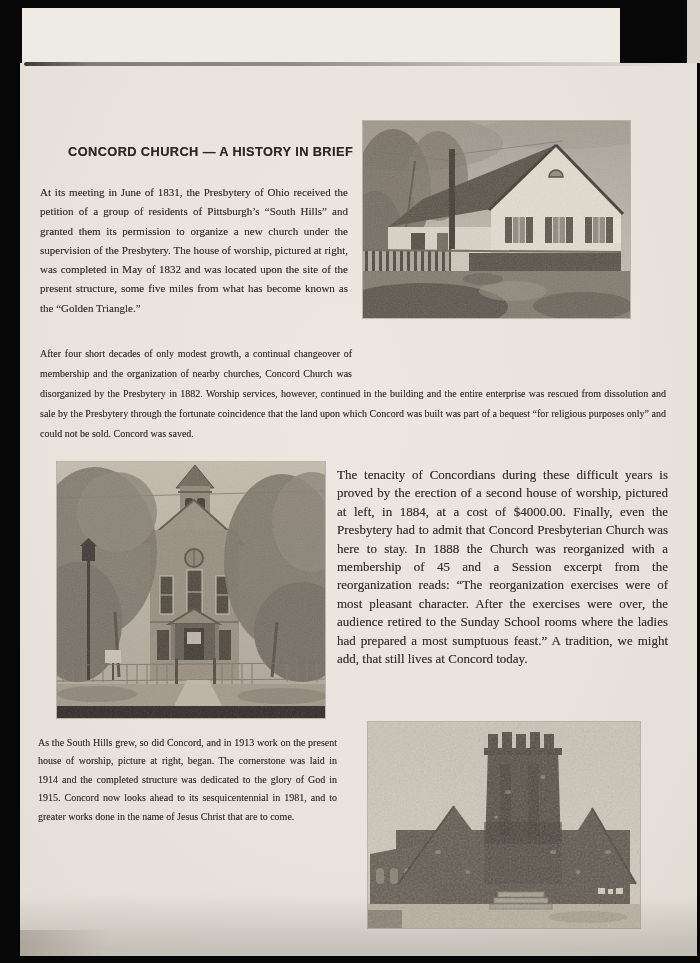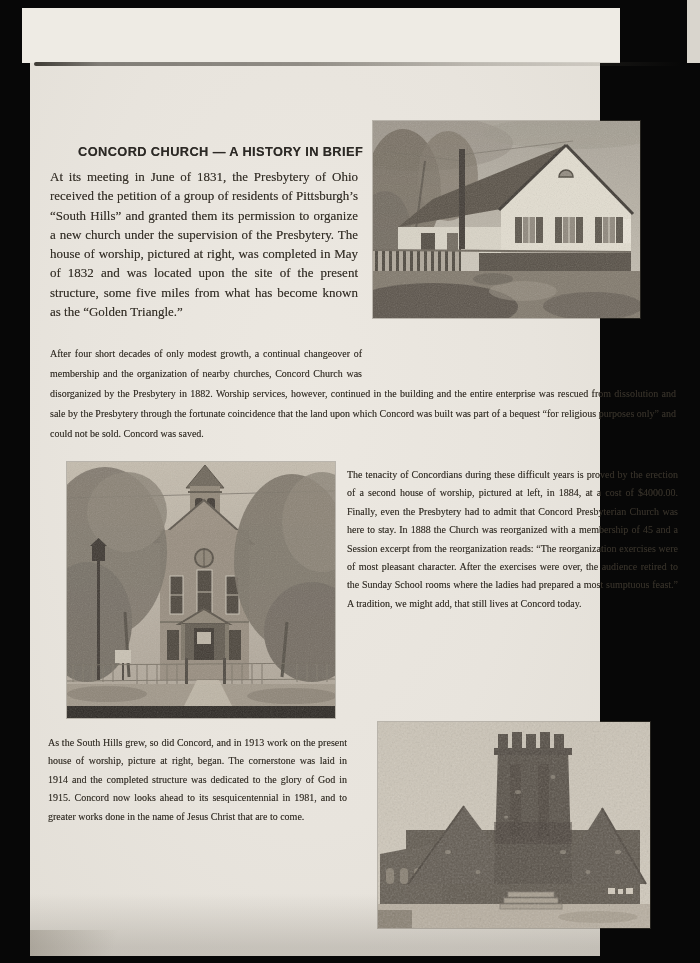--- a/index.html
+++ b/index.html
@@ -1,39 +1,39 @@
 <!DOCTYPE html>
 <html><head>
 <meta charset="utf-8">
 <style>
   html,body{margin:0;padding:0;background:#000;}
   .canvas{position:relative;width:700px;height:963px;background:#070707;overflow:hidden;
           font-family:"Liberation Serif",serif;}
   .top-strip{position:absolute;left:22px;top:8px;width:598px;height:55px;background:#eeebe4;}
   .top-right-notch{position:absolute;left:687px;top:0;width:13px;height:63px;background:#d9d5cd;}
-  .page{position:absolute;left:20px;top:63px;width:570px;height:893px;
+  .page{position:absolute;left:20px;top:63px;width:677px;height:893px;
         background:
           linear-gradient(to bottom, rgba(0,0,0,0) 93%, rgba(86,80,70,.22) 99%),
-          radial-gradient(ellipse at 48% 38%, #ece8e1 0%, #e8e4dd 55%, #e2ded6 100%); margin-left: 10px;}
+          radial-gradient(ellipse at 48% 38%, #ece8e1 0%, #e8e4dd 55%, #e2ded6 100%);}
   .smudge{position:absolute;left:4px;top:-1px;width:652px;height:4px;border-radius:2px;
           background:linear-gradient(to right, rgba(43,40,34,.9), rgba(43,40,34,.55) 10%,
              rgba(58,54,46,.5) 42%, rgba(80,75,65,.28) 68%, rgba(95,90,78,.16) 88%, transparent);
           filter:blur(.6px);}
   .wrinkle{position:absolute;left:0;bottom:0;width:120px;height:26px;
           background:linear-gradient(105deg, rgba(120,112,98,.35), rgba(120,112,98,0) 70%);}
   .title{position:absolute;left:48px;top:72px;font-family:"Liberation Sans",sans-serif;
          font-weight:700;font-size:12.8px;letter-spacing:.4px;color:#2c2925;
          text-shadow:0 0 .5px rgba(44,41,37,.6);}
   .body-text{color:#363129;text-align:justify;margin:0;
          text-shadow:0 0 .5px rgba(54,49,41,.55);}
-  .p1{position:absolute;left:20px;top:104px;width:308px;font-size:13px;line-height:19.3px;}
+  .p1{position:absolute;left:20px;top:120px;width:308px;font-size:11px;line-height:19.3px;}
   .p2wrap{position:absolute;left:20px;top:281px;width:626px;font-size:10px;line-height:20px;}
   .p2notch{float:right;width:314px;height:40px;}
   .p2wrap p{margin:0;}
-  .p3{position:absolute;left:317px;top:403px;width:331px;font-size:10px;line-height:18.4px;}
+  .p3{position:absolute;left:317px;top:403px;width:331px;font-size:13px;line-height:18.4px;}
   .p4{position:absolute;left:18px;top:671px;width:299px;font-size:10px;line-height:18.4px;}
   .photo{position:absolute;box-shadow:0 0 0 1px rgba(92,86,74,.35);
          filter:sepia(.1) contrast(.97);}
   .photo svg{display:block;}
   .photo1{left:343px;top:58px;width:267px;height:197px;}
   .photo2{left:37px;top:399px;width:268px;height:256px;}
   .photo3{left:348px;top:659px;width:272px;height:206px;}
 </style>
 </head>
 <body>

